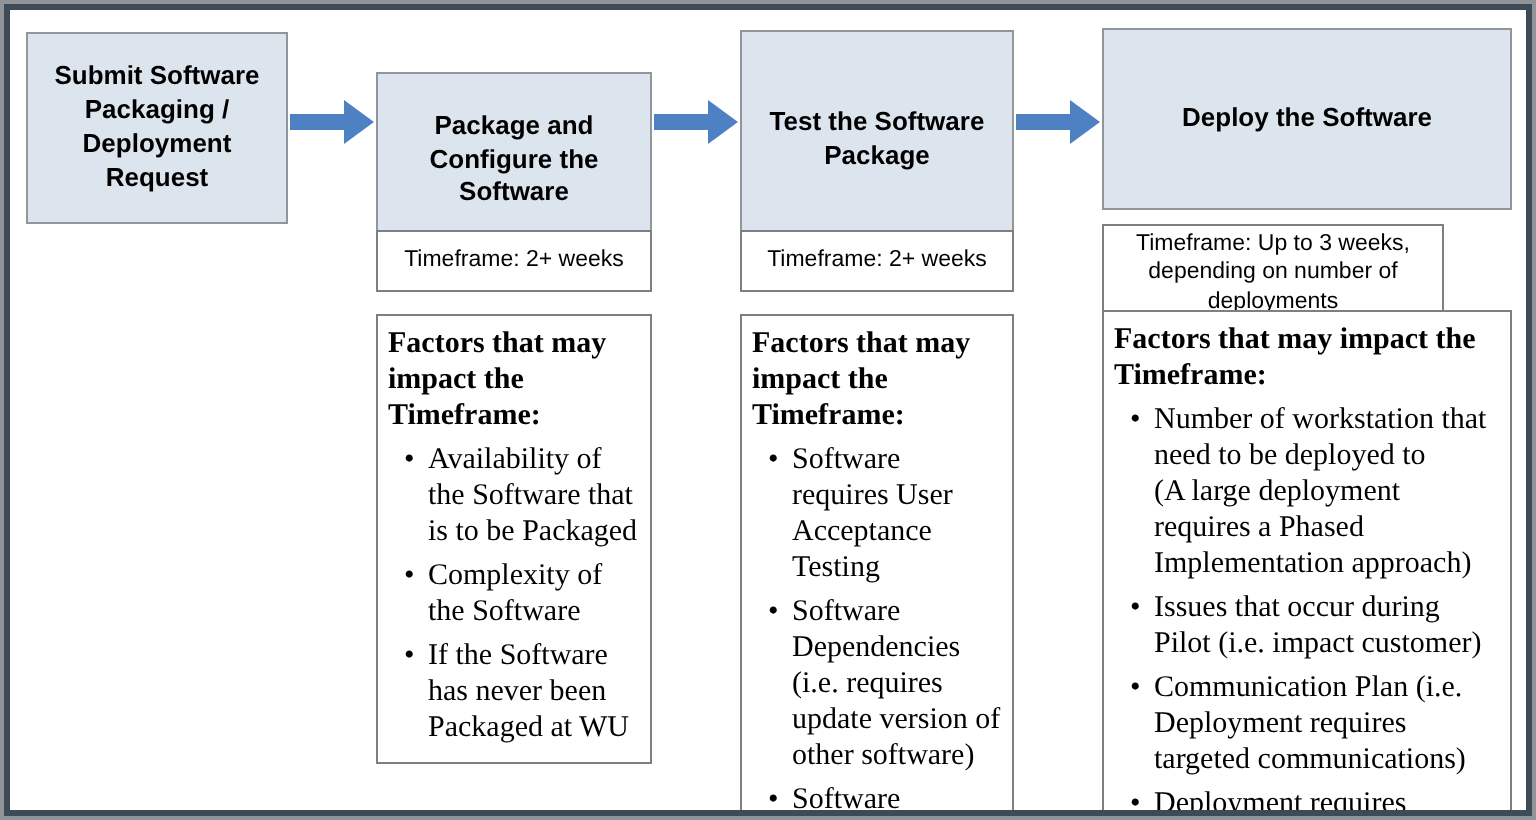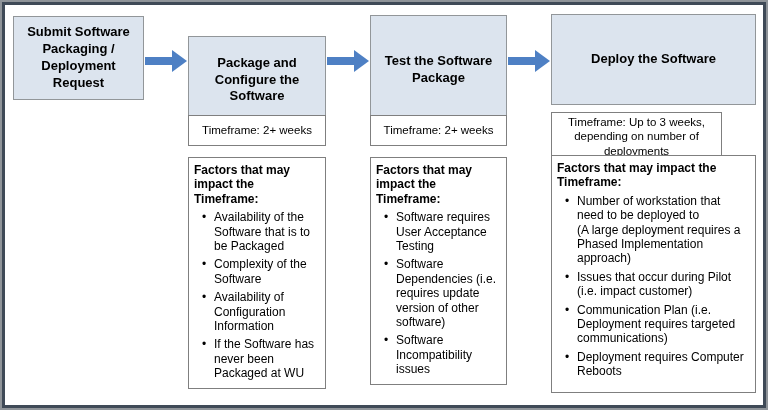--- a/index.html
+++ b/index.html
@@ -31,21 +31,21 @@
     position: absolute;
     background: #dce4ee;
     border: 1px solid #929699;
     display: flex; align-items: center; justify-content: center;
     text-align: center;
     font-weight: bold;
     font-size: 13px;
     line-height: 1.3;
     padding: 4px 7px;
   }
-  .step-1 { left: 13px;  top: 16px; width: 131px; height: 84px; justify-content: center; }
+  .step-1 { left: 13px;  top: 16px; width: 131px; height: 96px; justify-content: center; }
   .step-2 { left: 188px; top: 15px; width: 138px; height: 88px; margin-top: 21px; }
   .step-3 { left: 370px; top: 15px; width: 137px; height: 110px; }
   .step-4 { left: 551px; top: 14px; width: 205px; height: 91px; }
 
   
   .arrow {
     position: absolute; top: 50px; height: 22px;
     display: flex; align-items: center;
   }
   .arrow-1 { left: 145px; width: 42px; }
@@ -72,23 +72,24 @@
   }
   .tf-2 { left: 188px; top: 115px; width: 138px; min-height: 31px; }
   .tf-3 { left: 370px; top: 115px; width: 137px; min-height: 31px; }
   .tf-4 { left: 551px; top: 112px; width: 171px; min-height: 37px; }
 
   
   .factors {
     position: absolute;
     background: #fff;
     border: 1px solid #7f7f7f;
-    font-size: 12px;
+    font-size: 15px;
     line-height: 1.2;
     padding: 5px 5px 4px 5px;
+    font-family: Liberation Serif, serif;
   }
   .factors-2 { left: 188px; top: 157px; width: 138px; min-height: 201px; }
   .factors-3 { left: 370px; top: 157px; width: 137px; min-height: 186px; }
   .factors-4 { left: 551px; top: 155px; width: 205px; min-height: 238px; }
   .factors .ftitle { font-weight: bold; margin-bottom: 4px; }
   .factors ul { list-style: none; }
   .factors li {
     position: relative;
     padding-left: 20px;
     margin-bottom: 4px;
@@ -140,21 +141,20 @@
   </div>
   <div class="tf tf-4">
     <span>Timeframe:  Up to 3 weeks, depending on number of deployments</span>
   </div>
 
   <div class="factors factors-2">
     <div class="ftitle">Factors that may impact the Timeframe:</div>
     <ul>
       <li>Availability of the Software that is to be Packaged</li>
       <li>Complexity of the Software</li>
-      <li>Availability of Configuration Information</li>
       <li>If the Software has never been Packaged at WU</li>
     </ul>
   </div>
 
   <div class="factors factors-3">
     <div class="ftitle">Factors that may impact the Timeframe:</div>
     <ul>
       <li>Software requires User Acceptance Testing</li>
       <li>Software Dependencies (i.e. requires update version of other software)</li>
       <li>Software Incompatibility issues</li>

